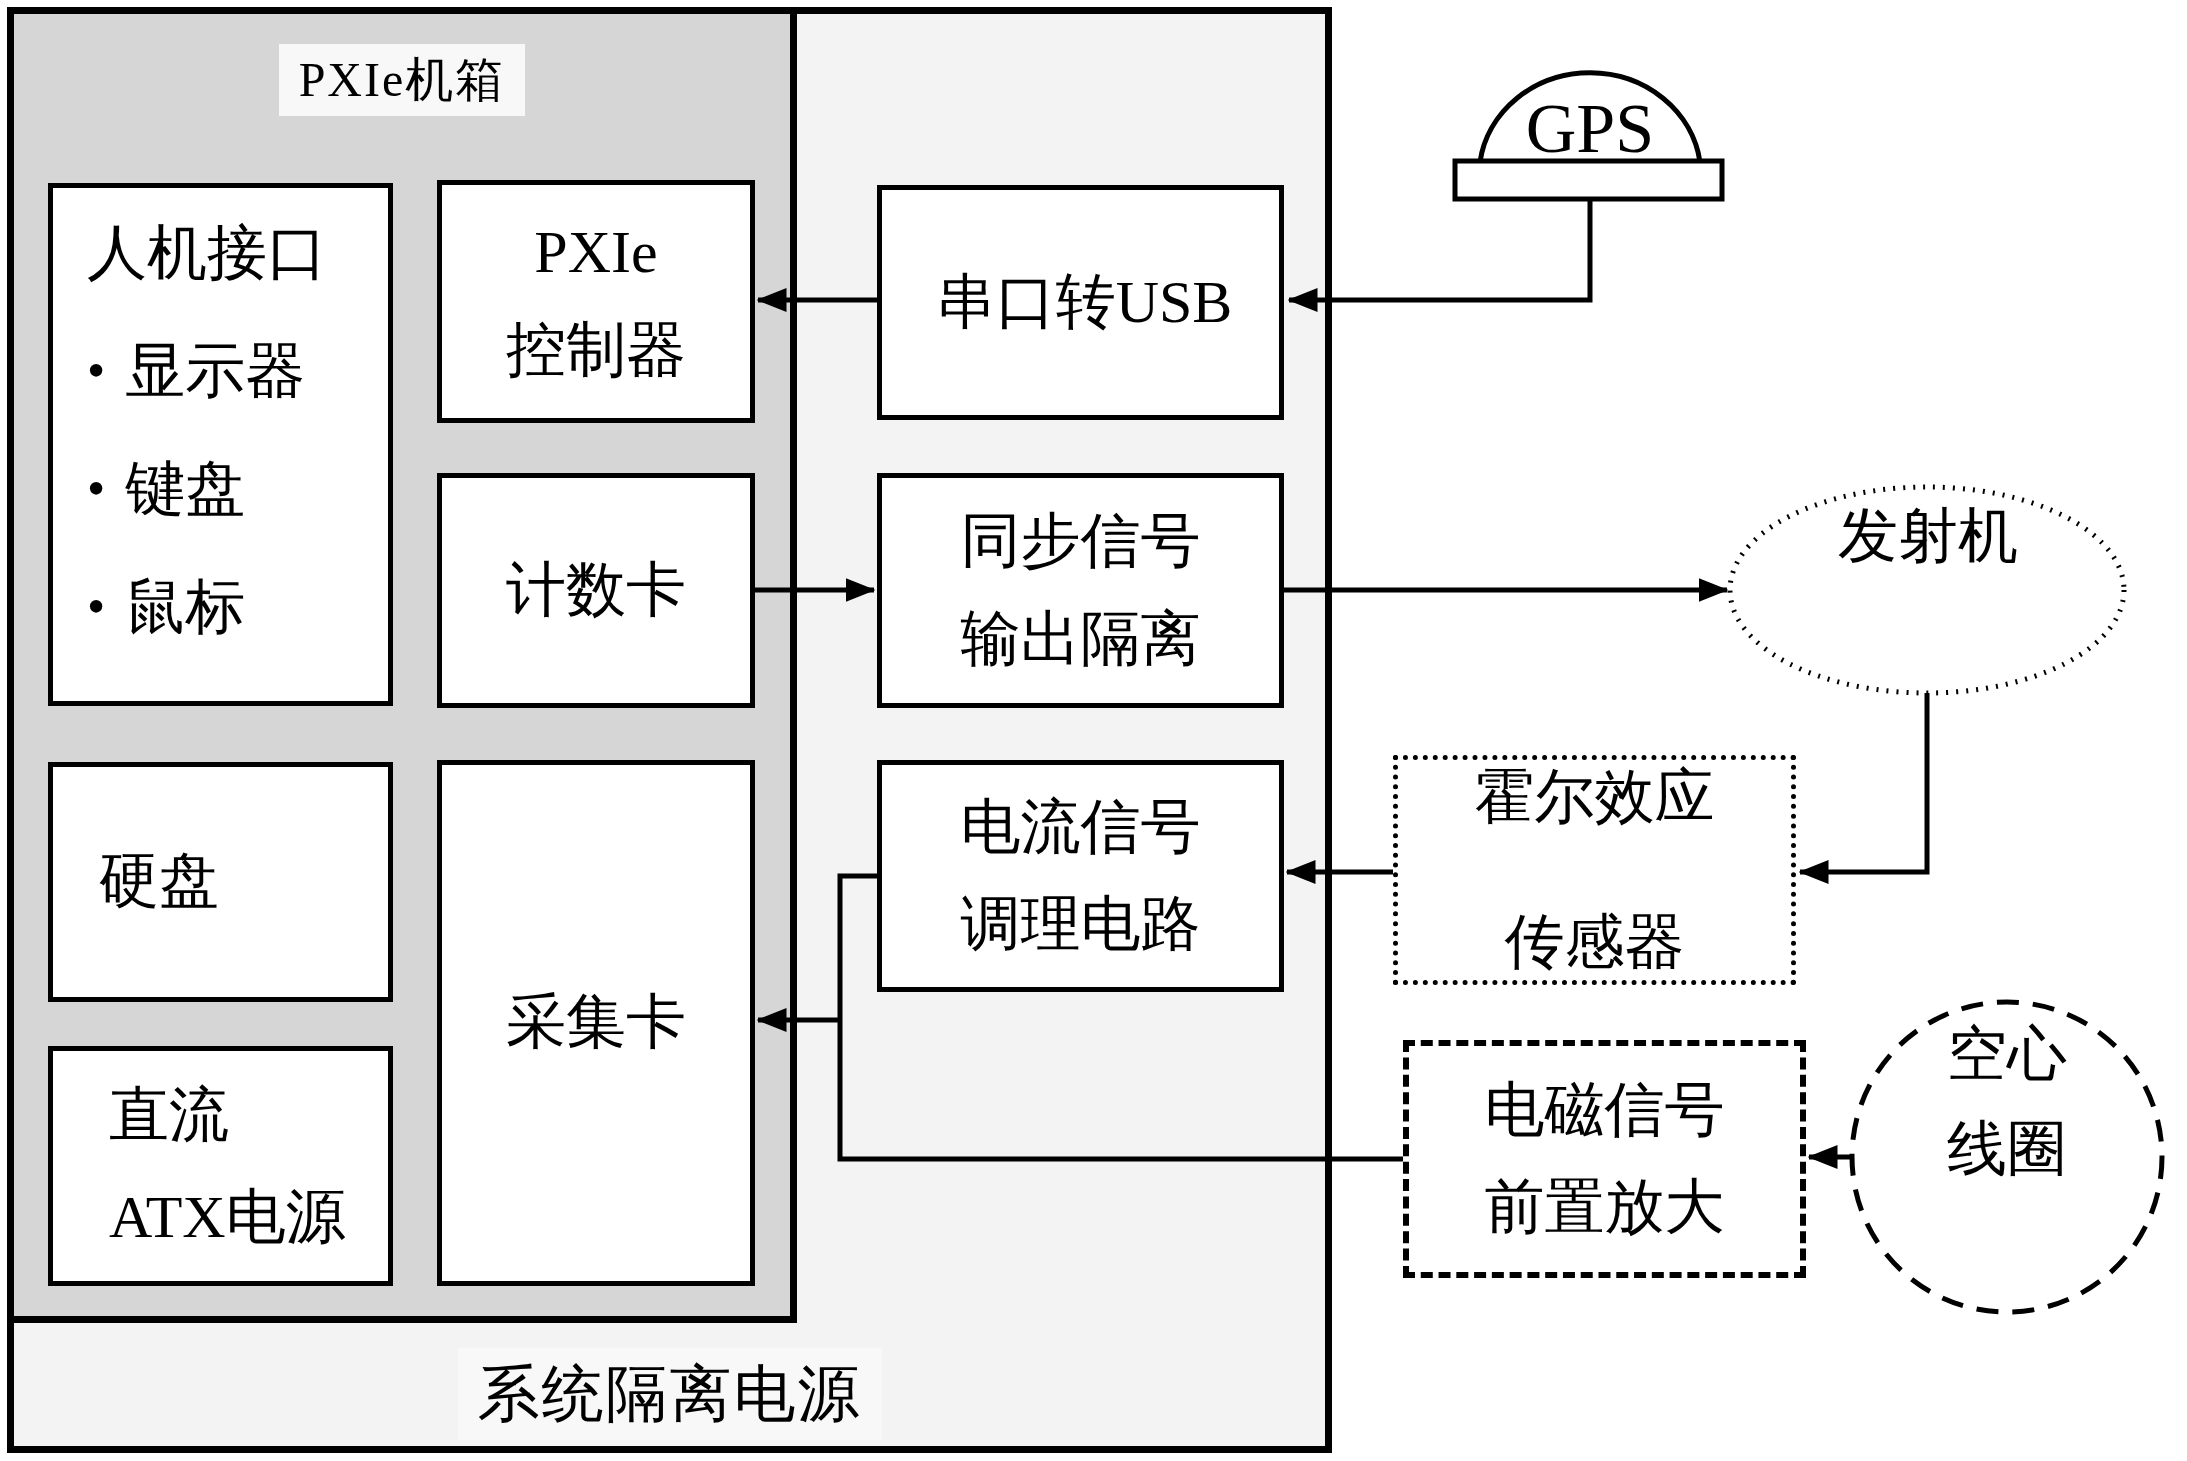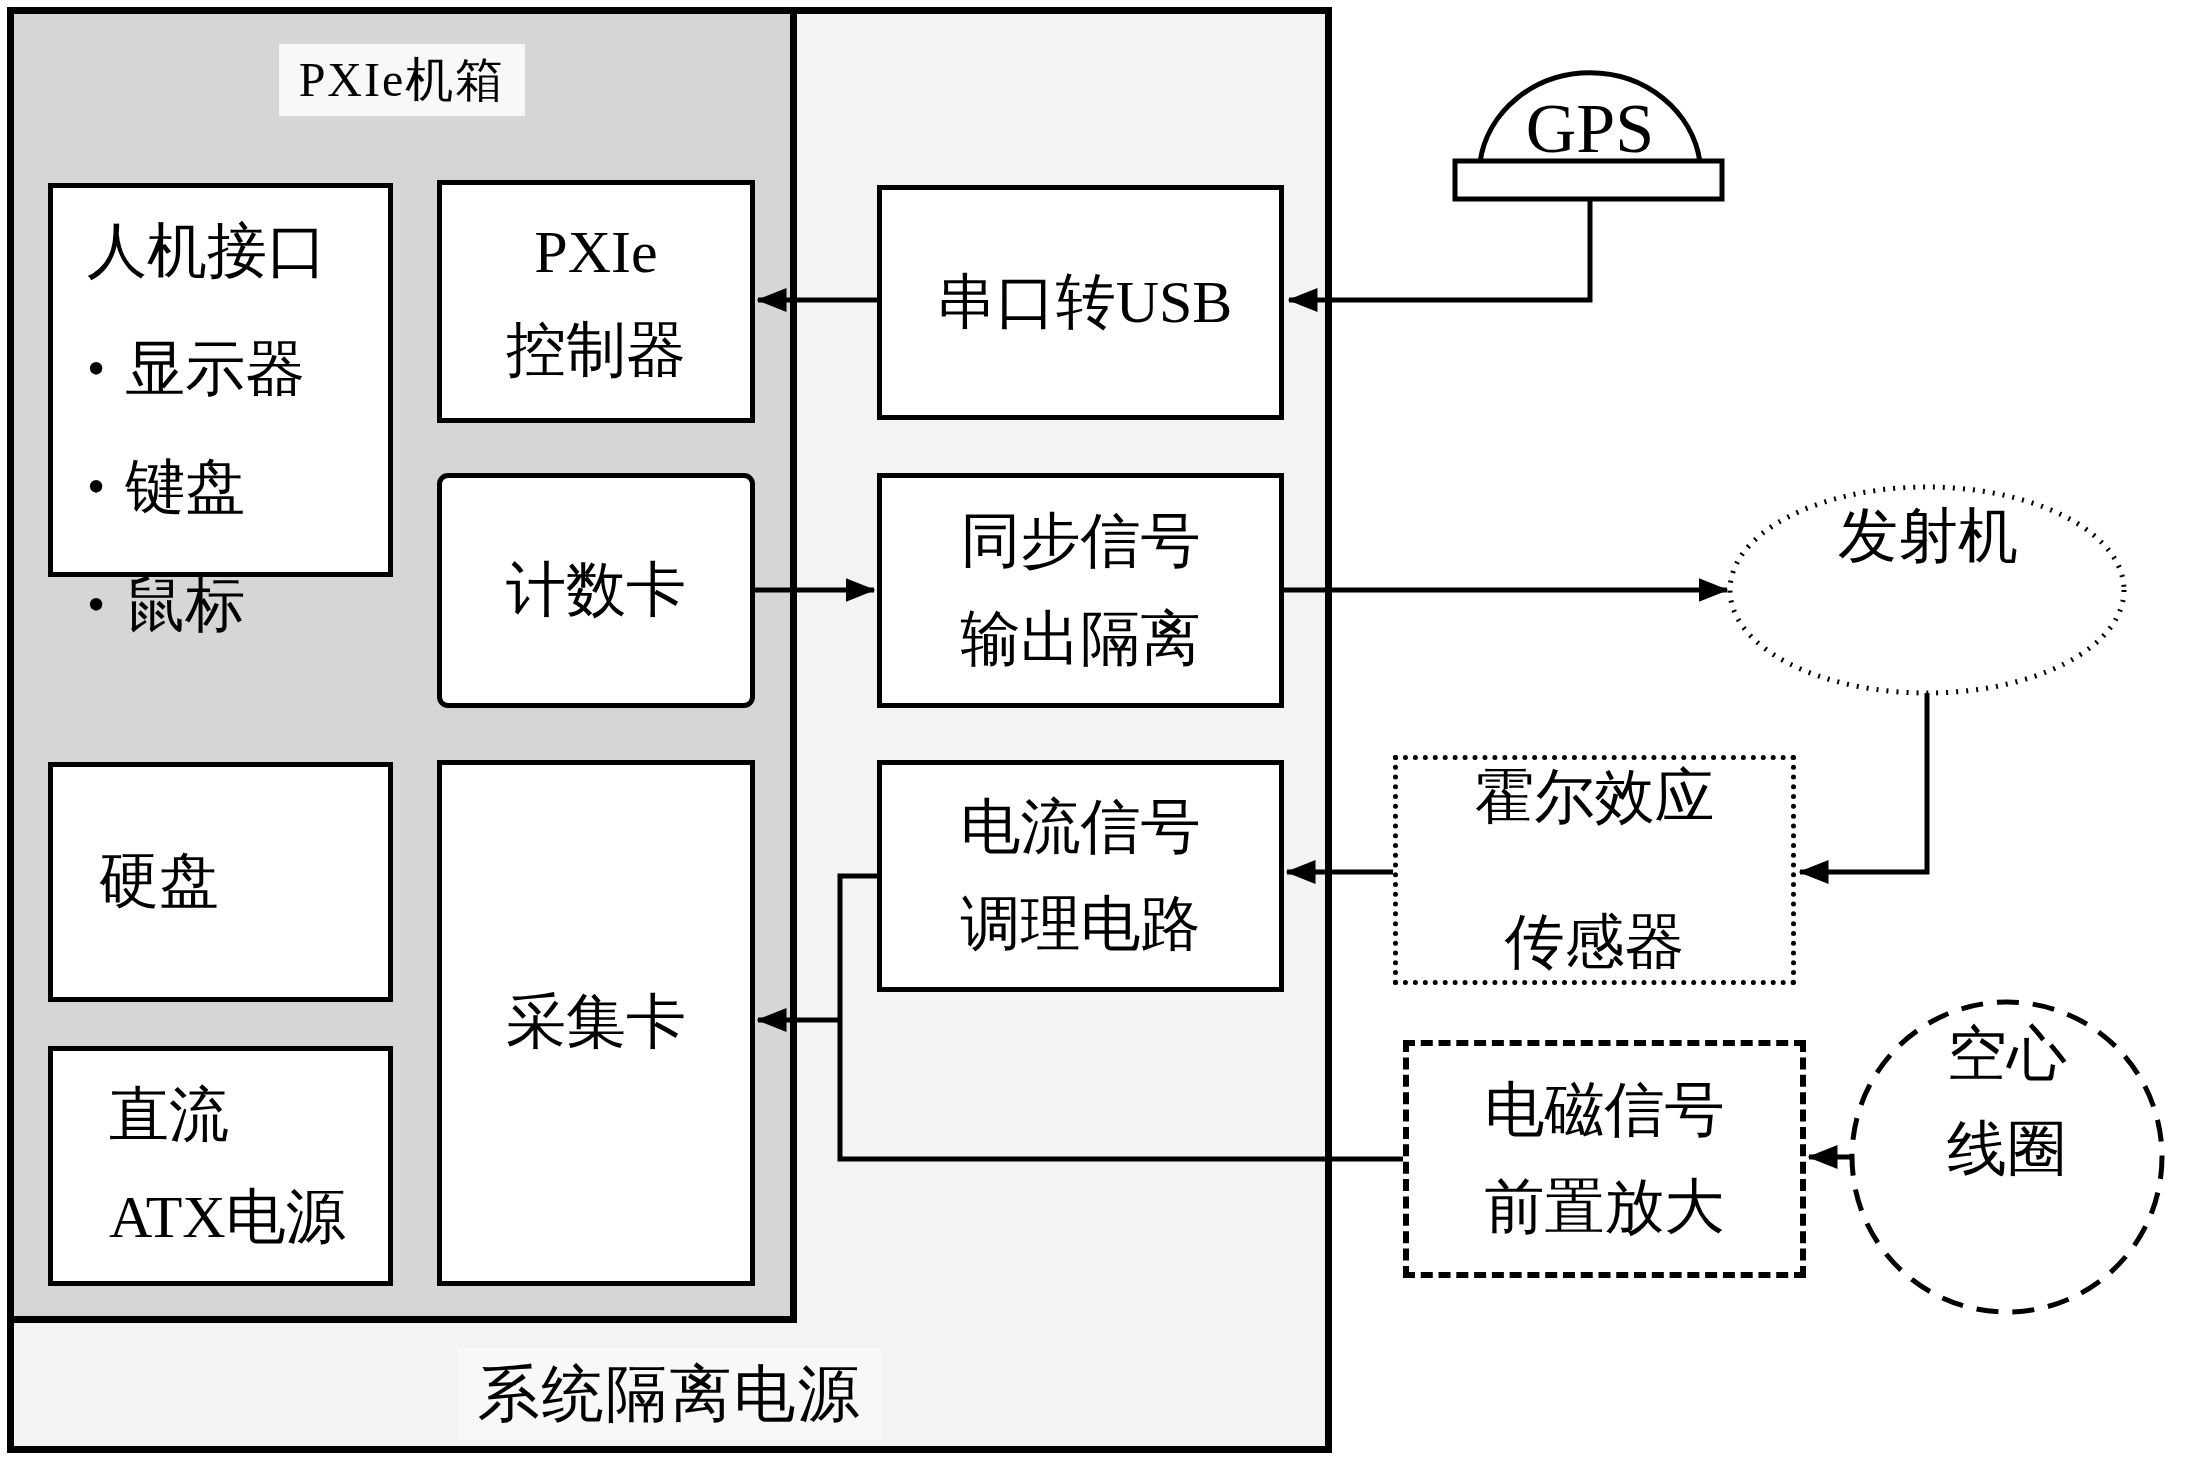--- a/index.html
+++ b/index.html
@@ -58,30 +58,30 @@
     display:flex; flex-direction:column;
     align-items:center; justify-content:center;
     text-align:center;
     font-size:60px;
     line-height:1.62;
     z-index:3;
     white-space:nowrap;
   }
   .box.left-align{ align-items:flex-start; text-align:left; }
 
-  .hmi{ left:48px; top:183px; width:345px; height:394px;
-        justify-content:flex-start; padding:30px 8px 8px 34px; }
+  .hmi{ left:48px; top:183px; width:345px; height:523px;
+        justify-content:center; padding:30px 8px 8px 34px; }
   .hmi .line{ line-height:1.1; margin-bottom:52px; display:flex; align-items:center; }
   .hmi .bullet{ font-size:52px; margin-right:20px; }
 
   .hdd{ left:48px; top:762px; width:345px; height:240px; padding-left:46px; }
   .atx{ left:48px; top:1046px; width:345px; height:240px; padding-left:56px; line-height:1.7; }
 
   .controller{ left:437px; top:180px; width:318px; height:243px; }
-  .counter{ left:437px; top:473px; width:318px; height:235px;border-radius:11px; }
+  .counter{ left:437px; top:473px; width:318px; height:235px; }
   .daq{ left:437px; top:760px; width:318px; height:526px; }
 
   .usb{ left:877px; top:185px; width:407px; height:235px;padding-left:7px; }
   .sync{ left:877px; top:473px; width:407px; height:235px; }
   .cond{ left:877px; top:760px; width:407px; height:232px; }
 
   .hall{ left:1393px; top:755px; width:403px; height:230px;
          border:5px dotted var(--line); z-index:3;gap:48px; }
   .preamp{ left:1403px; top:1040px; width:403px; height:238px;
            border:6px dashed var(--line); z-index:3; }

